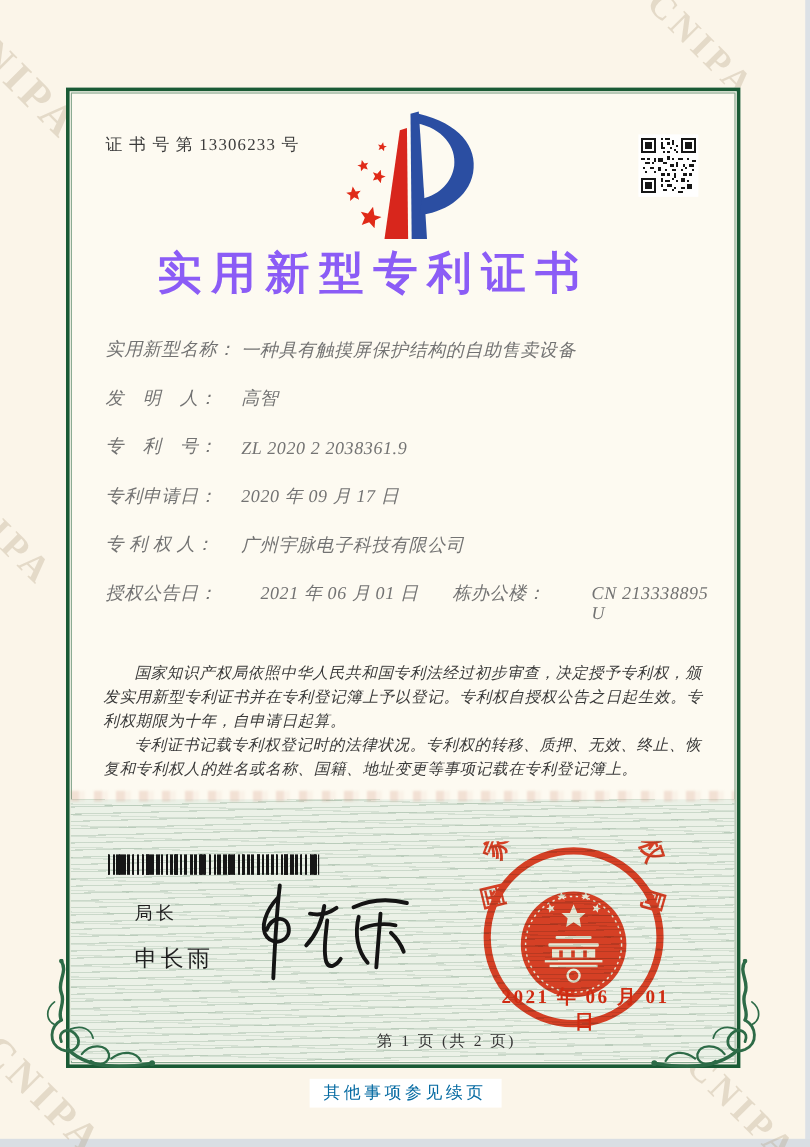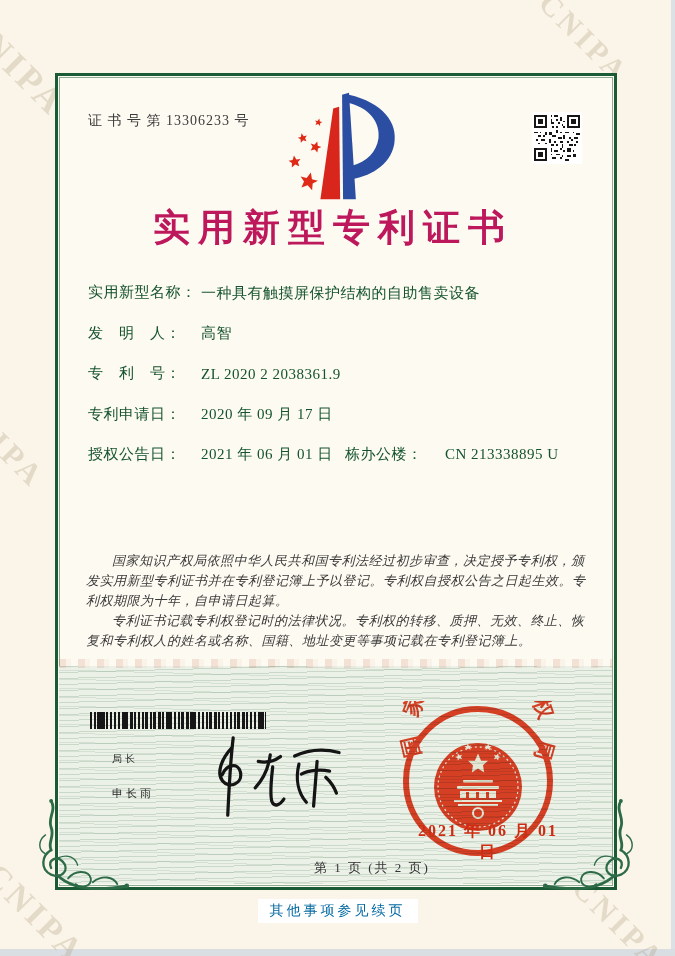--- a/index.html
+++ b/index.html
@@ -27,27 +27,27 @@
     border:1px solid rgba(45,105,70,0.55); pointer-events:none;
   }
   .content{position:absolute; left:0; top:0; width:675px; height:956px; z-index:3;}
   .cert-number{
     position:absolute; left:88px; top:112px; font-size:14px; letter-spacing:1px; color:#3b3b3b;
   }
   .logo{position:absolute; left:283px; top:92px; width:128px; height:110px;}
   .qr{position:absolute; left:532px; top:112px; width:46px; height:48px; background:#fff; padding:2px;}
   .title{
     position:absolute; left:59px; top:203px; width:504px; text-align:center;
-    font-size:37px; font-weight:700; letter-spacing:8px; color:#be185d;padding-left:22px;
-  }
-  .fields{position:absolute; left:88px; top:284px; width:512px; font-size:15px; color:#14532d;}
+    font-size:37px; font-weight:700; letter-spacing:8px; color:#8b5cf6;
+  }
+  .fields{position:absolute; left:88px; top:284px; width:512px; font-size:15px; color:#737373;font-style:italic;}
   .field{display:flex; line-height:17px; margin-bottom:22px; letter-spacing:0.5px;}
   .flabel{flex:none; width:113px;}
   .fvalue{flex:1; line-height:20px; margin-top:-1.5px;}
-  .grant-row{display:flex; line-height:17px; letter-spacing:0.5px;}
+  .grant-row{display:flex; line-height:17px; letter-spacing:0.5px;gap:16px;}
   .grant-row .fvalue1{flex:none; width:144px;}
   .grant-row .flabel2{flex:none; width:100px;}
   .paras{position:absolute; left:86px; top:551px; width:506px; font-size:13px;
     line-height:20px; color:#3a3a3a; font-style:italic;}
   .paras p{margin:0; text-indent:2em; letter-spacing:0.5px;}
   
   .guilloche{
     position:absolute; left:59px; top:666px; width:553px; height:218px;
     background:
       repeating-linear-gradient(178.5deg, rgba(125,158,132,0.30) 0 1px, transparent 1px 6px),
@@ -59,22 +59,22 @@
     background:repeating-linear-gradient(90deg, rgba(198,112,86,0.18) 0 7px, rgba(198,112,86,0.05) 7px 12px, transparent 12px 19px);
     filter:blur(0.7px);
   }
   .barcode{
     position:absolute; left:90px; top:712px; width:176px; height:17px;
     background:
       repeating-linear-gradient(90deg,#161616 0 2px, transparent 2px 4px),
       repeating-linear-gradient(90deg,#161616 0 1px, transparent 1px 7px),
       repeating-linear-gradient(90deg, transparent 0 9px, #161616 9px 12px, transparent 12px 23px);
   }
-  .director-title{position:absolute; left:112px; top:752px; font-size:10px; letter-spacing:3px; color:#1f1f1f;}
-  .director-name{position:absolute; left:112px; top:786px; font-size:11px; letter-spacing:3px; color:#1f1f1f;}
+  .director-title{position:absolute; left:112px; top:752px; font-size:15px; letter-spacing:3px; color:#1f1f1f;}
+  .director-name{position:absolute; left:112px; top:786px; font-size:19px; letter-spacing:3px; color:#1f1f1f;}
   .signature{position:absolute; left:196px; top:732px; width:158px; height:86px; transform:rotate(-2deg);}
   .seal{position:absolute; left:398px; top:701px; width:160px; height:160px; mix-blend-mode:multiply; opacity:0.95;}
   .seal-date{
     position:absolute; left:412px; top:821px; width:152px; text-align:center;
     font-size:16px; letter-spacing:2px; color:#cf2b12; z-index:4; font-weight:600;
   }
   .page-info{
     position:absolute; left:59px; top:859px; width:626px; text-align:center;
     font-size:13px; letter-spacing:2px; color:#333;
   }
@@ -211,20 +211,24 @@
         <span class="fvalue">高智</span>
       </div>
       <div class="field">
         <span class="flabel">专　利　号：</span>
         <span class="fvalue">ZL 2020 2 2038361.9</span>
       </div>
       <div class="field">
         <span class="flabel">专利申请日：</span>
         <span class="fvalue">2020 年 09 月 17 日</span>
       </div>
+      <div class="field">
+        <span class="flabel">专 利 权 人：</span>
+        <span class="fvalue">广州宇脉电子科技有限公司</span>
+      </div>
       <div class="grant-row">
         <span class="flabel">授权公告日：</span>
         <span class="fvalue1">2021 年 06 月 01 日</span>
         <span class="flabel2">栋办公楼：</span>
         <span>CN 213338895 U</span>
       </div>
     </div>
 
     <div class="paras">
       <p>国家知识产权局依照中华人民共和国专利法经过初步审查，决定授予专利权，颁发实用新型专利证书并在专利登记簿上予以登记。专利权自授权公告之日起生效。专利权期限为十年，自申请日起算。</p>

